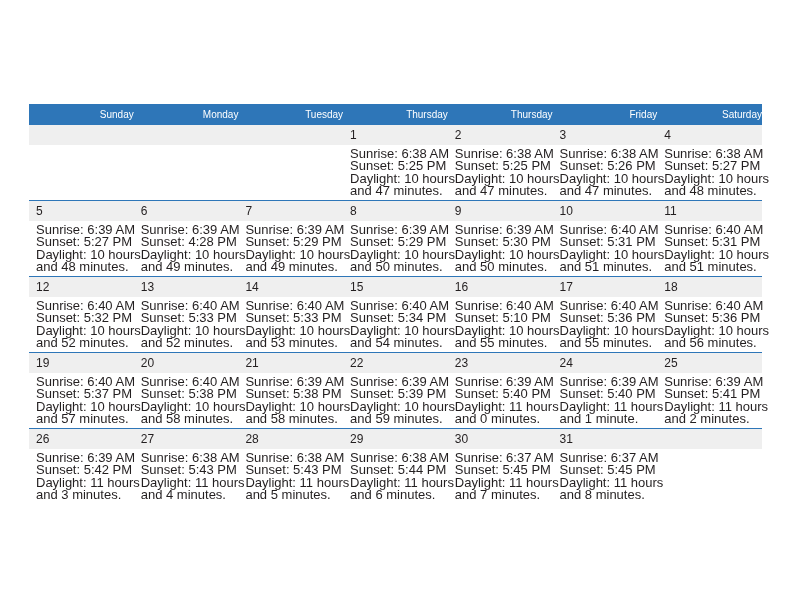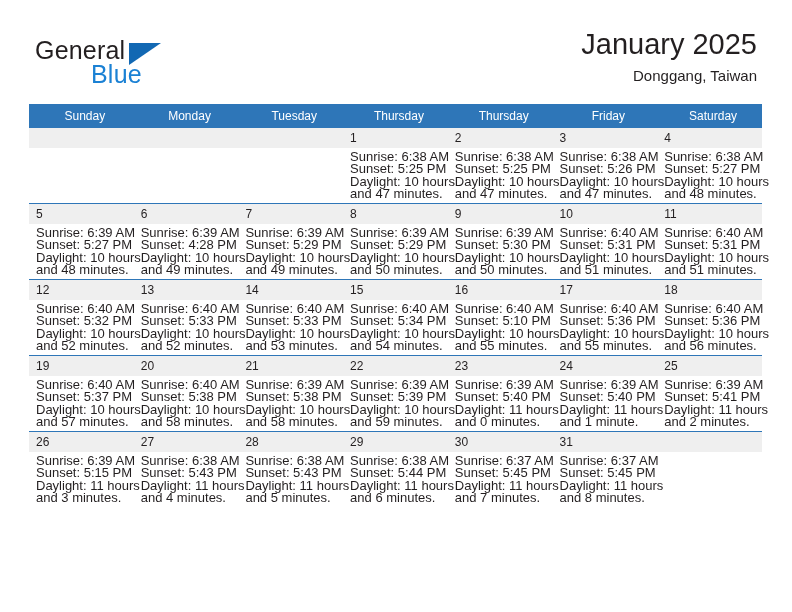--- a/index.html
+++ b/index.html
@@ -89,23 +89,23 @@
     position: absolute;
     left: 29px;
     top: 104px;
     width: 733px;
     border-collapse: collapse;
     table-layout: fixed;
   }
   .calendar th {
     background: #2e76b8;
     color: #ffffff;
-    font-size: 12px;
+    font-size: 10px;
     font-weight: normal;
-    text-align: center;
+    text-align: right;
     padding: 5px 0 5px 7px;
     height: 11px;
     border: none;
   }
   .calendar td {
     vertical-align: top;
     padding: 0;
     width: 104.7px;
     height: 75px;
     border: none;
@@ -134,31 +134,20 @@
   }
   .details div {
     white-space: nowrap;
   }
 </style>
 </head>
 <body>
 
 <div class="page">
 
-  <div class="header">
-    <div class="logo">
-      <span class="logo-general">General</span>
-      <span class="logo-tri"></span>
-      <span class="logo-blue">Blue</span>
-    </div>
-    <div class="title-block">
-      <div class="cal-title">January 2025</div>
-      <div class="cal-subtitle">Donggang, Taiwan</div>
-    </div>
-  </div>
 
   <table class="calendar">
     <thead>
       <tr id="weekday-row">
           <th>Sunday</th>
           <th>Monday</th>
           <th>Tuesday</th>
           <th>Thursday</th>
           <th>Thursday</th>
           <th>Friday</th>
@@ -406,21 +395,21 @@
               <div>Daylight: 11 hours</div>
               <div>and 2 minutes.</div>
             </div>
           </td>
         </tr>
         <tr class="week">
           <td>
             <div class="daynum">26</div>
             <div class="details">
               <div>Sunrise: 6:39 AM</div>
-              <div>Sunset: 5:15 PM</div>
+              <div>Sunset: 5:42 PM</div>
               <div>Daylight: 11 hours</div>
               <div>and 3 minutes.</div>
             </div>
           </td>
           <td>
             <div class="daynum">27</div>
             <div class="details">
               <div>Sunrise: 6:38 AM</div>
               <div>Sunset: 5:43 PM</div>
               <div>Daylight: 11 hours</div>

